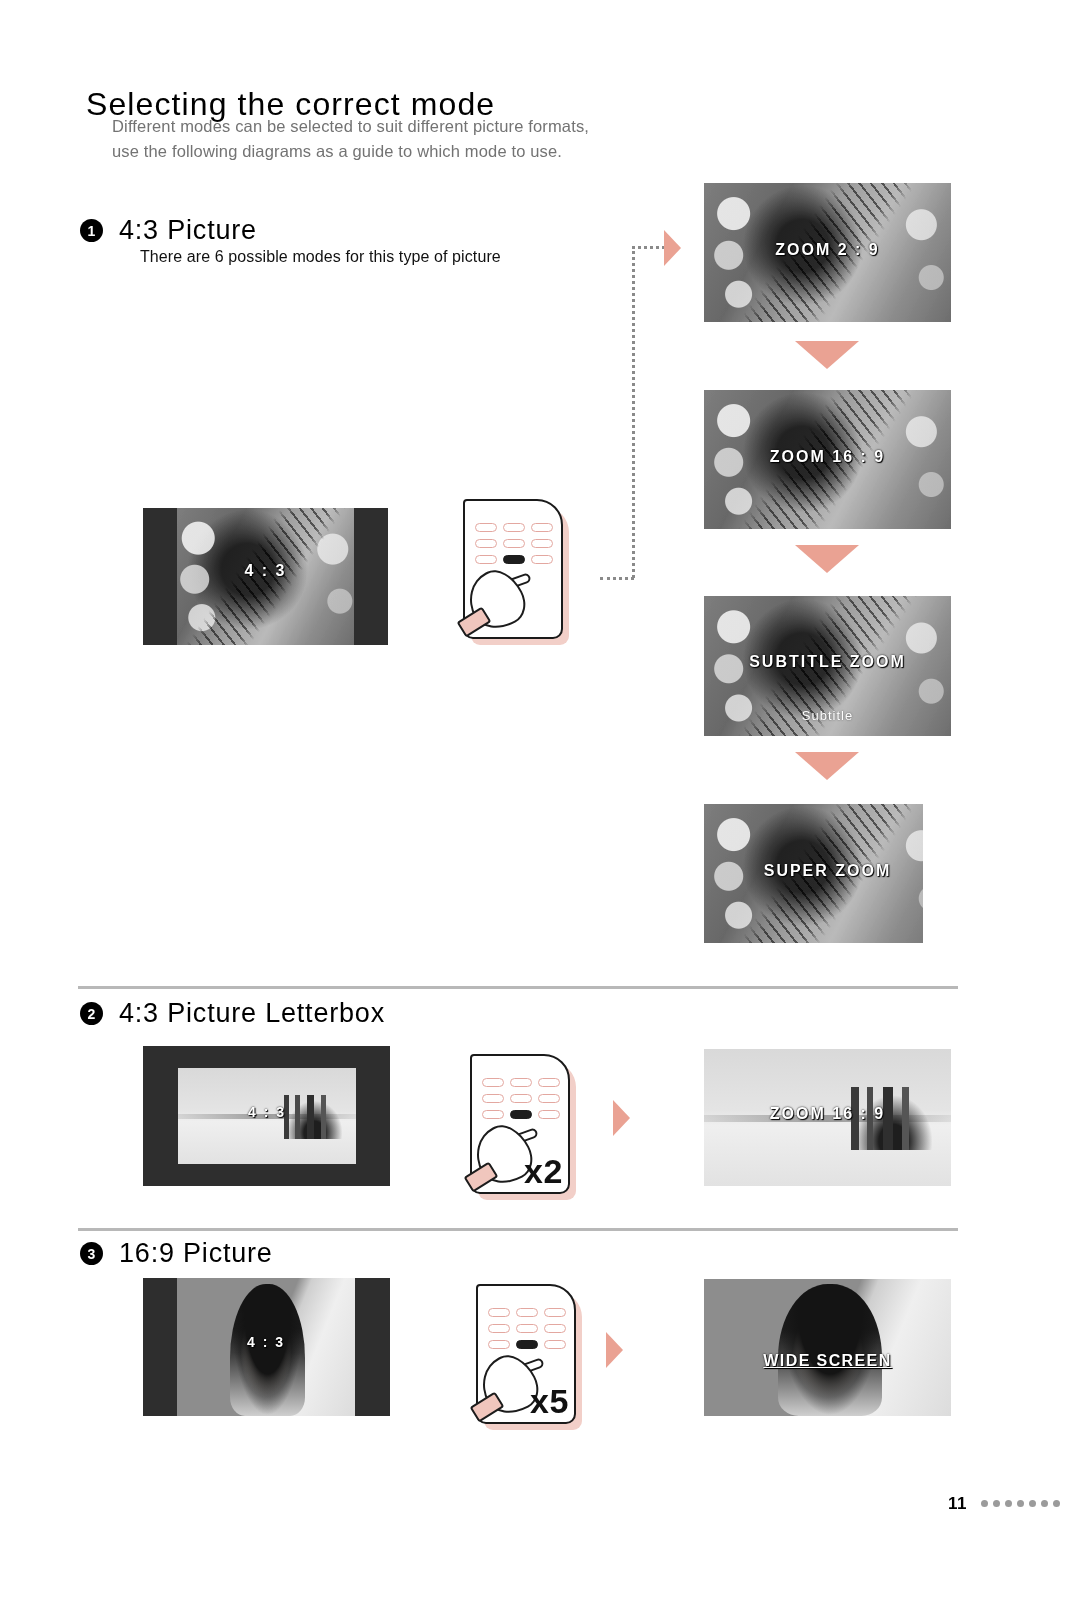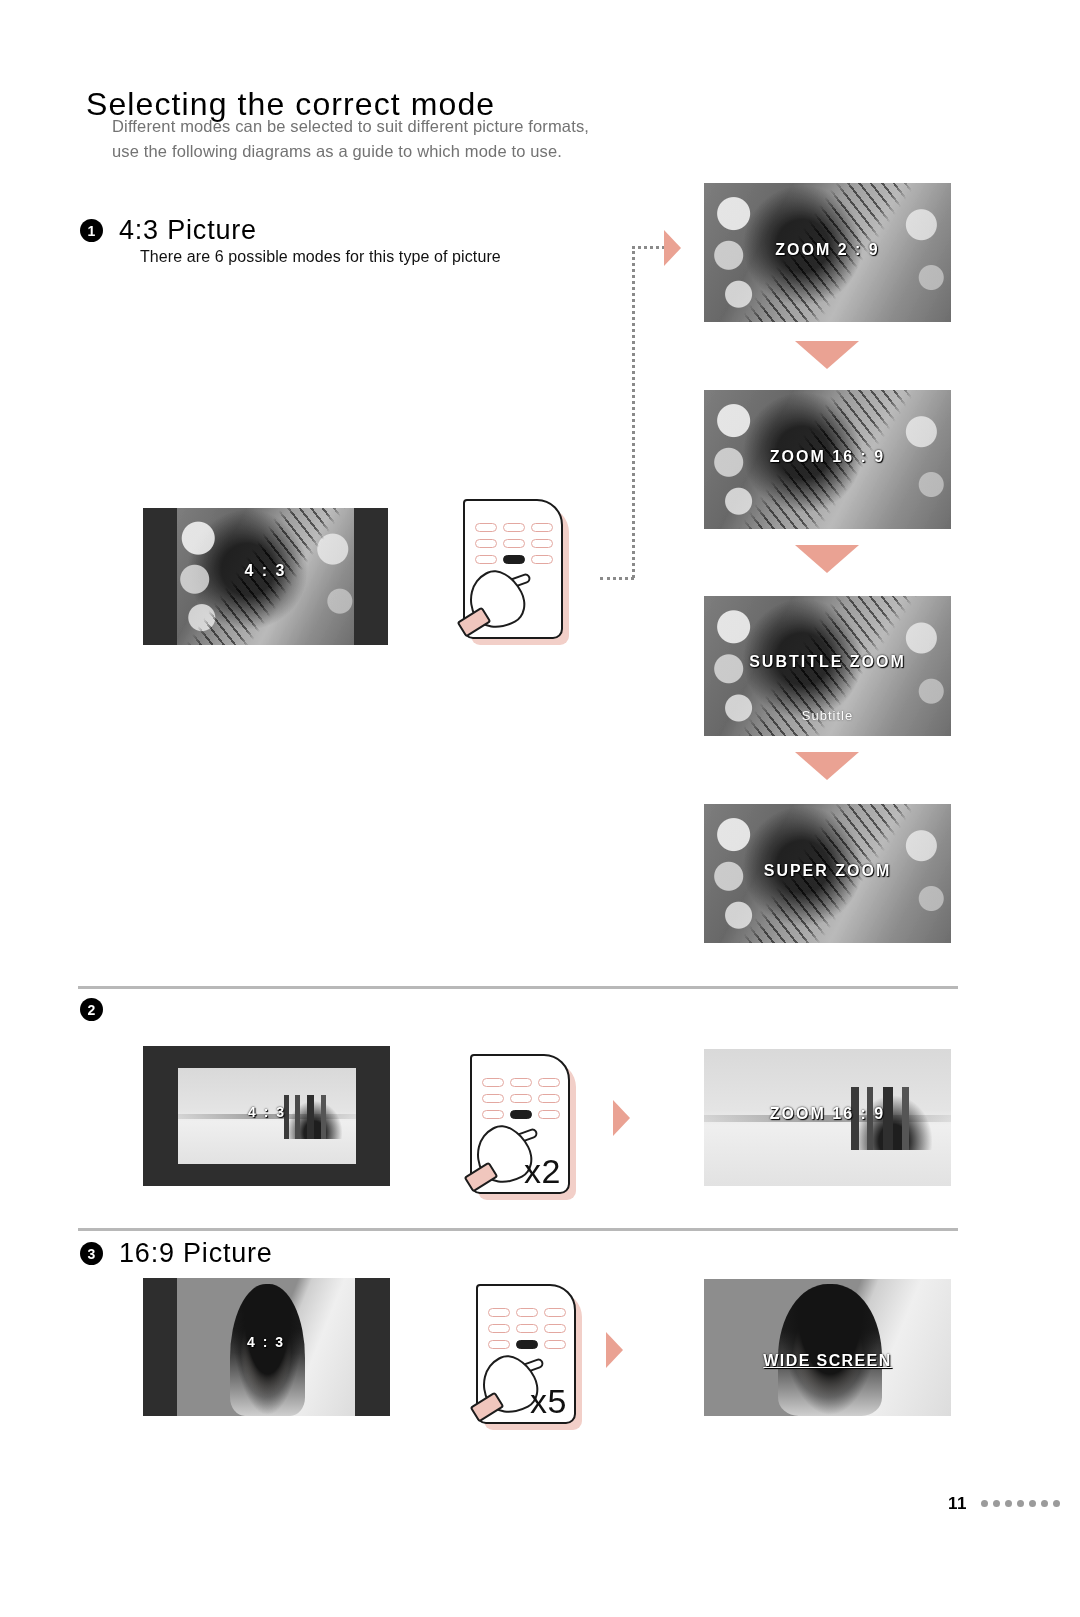--- a/index.html
+++ b/index.html
@@ -253,20 +253,21 @@
     border: 2.4px solid #1c1c1c;
     border-radius: 6px;
     transform: rotate(-20deg);
   }
   .remote .multiplier {
     position: absolute;
     font-size: 34px;
     letter-spacing: 0.5px;
     color: #111;
     font-family: "Liberation Sans", sans-serif;
+    font-weight: bold;
   }
 
   
   .page-num {
     position: absolute;
     right: 113px;
     bottom: 103px;
     font-size: 17px;
     font-weight: bold;
     letter-spacing: 0.5px;
@@ -352,31 +353,32 @@
 
 <div class="tv" style="left:704px; top:596px; width:247px; height:140px;padding-left:14px;">
   <div class="screen" style="left:0; top:0; width:247px; height:140px;">
     <div class="photo-flower"></div>
     <div class="osd" style="top:57px;">SUBTITLE ZOOM</div>
     <div class="osd small" style="top:112px;">Subtitle</div>
   </div>
 </div>
 <div class="arrow-down" style="left:795px; top:752px;"></div>
 
-<div class="tv" style="left:704px; top:804px; width:247px; height:139px;">
+<div class="tv" style="left:704px; top:804px; width:219px; height:139px;">
   <div class="screen" style="left:0; top:0; width:247px; height:139px;">
     <div class="photo-flower"></div>
     <div class="osd" style="top:58px;">SUPER ZOOM</div>
   </div>
 </div>
 
 <div class="divider" style="top:986px;"></div>
 
 <div class="sec-head" style="left:80px; top:998px;">
   <span class="bullet-num">2</span>
+  <span class="sec-title">4:3 Picture Letterbox</span>
 </div>
 
 <div class="tv" style="left:143px; top:1046px; width:247px; height:140px;">
   <div class="screen" style="left:35px; top:22px; width:178px; height:96px;">
     <div class="photo-desert"></div>
     <div class="osd" style="top:36px; font-size:14px;">4 : 3</div>
   </div>
 </div>
 
 <div class="remote" style="left:462px; top:1040px; width:130px; height:175px;">

